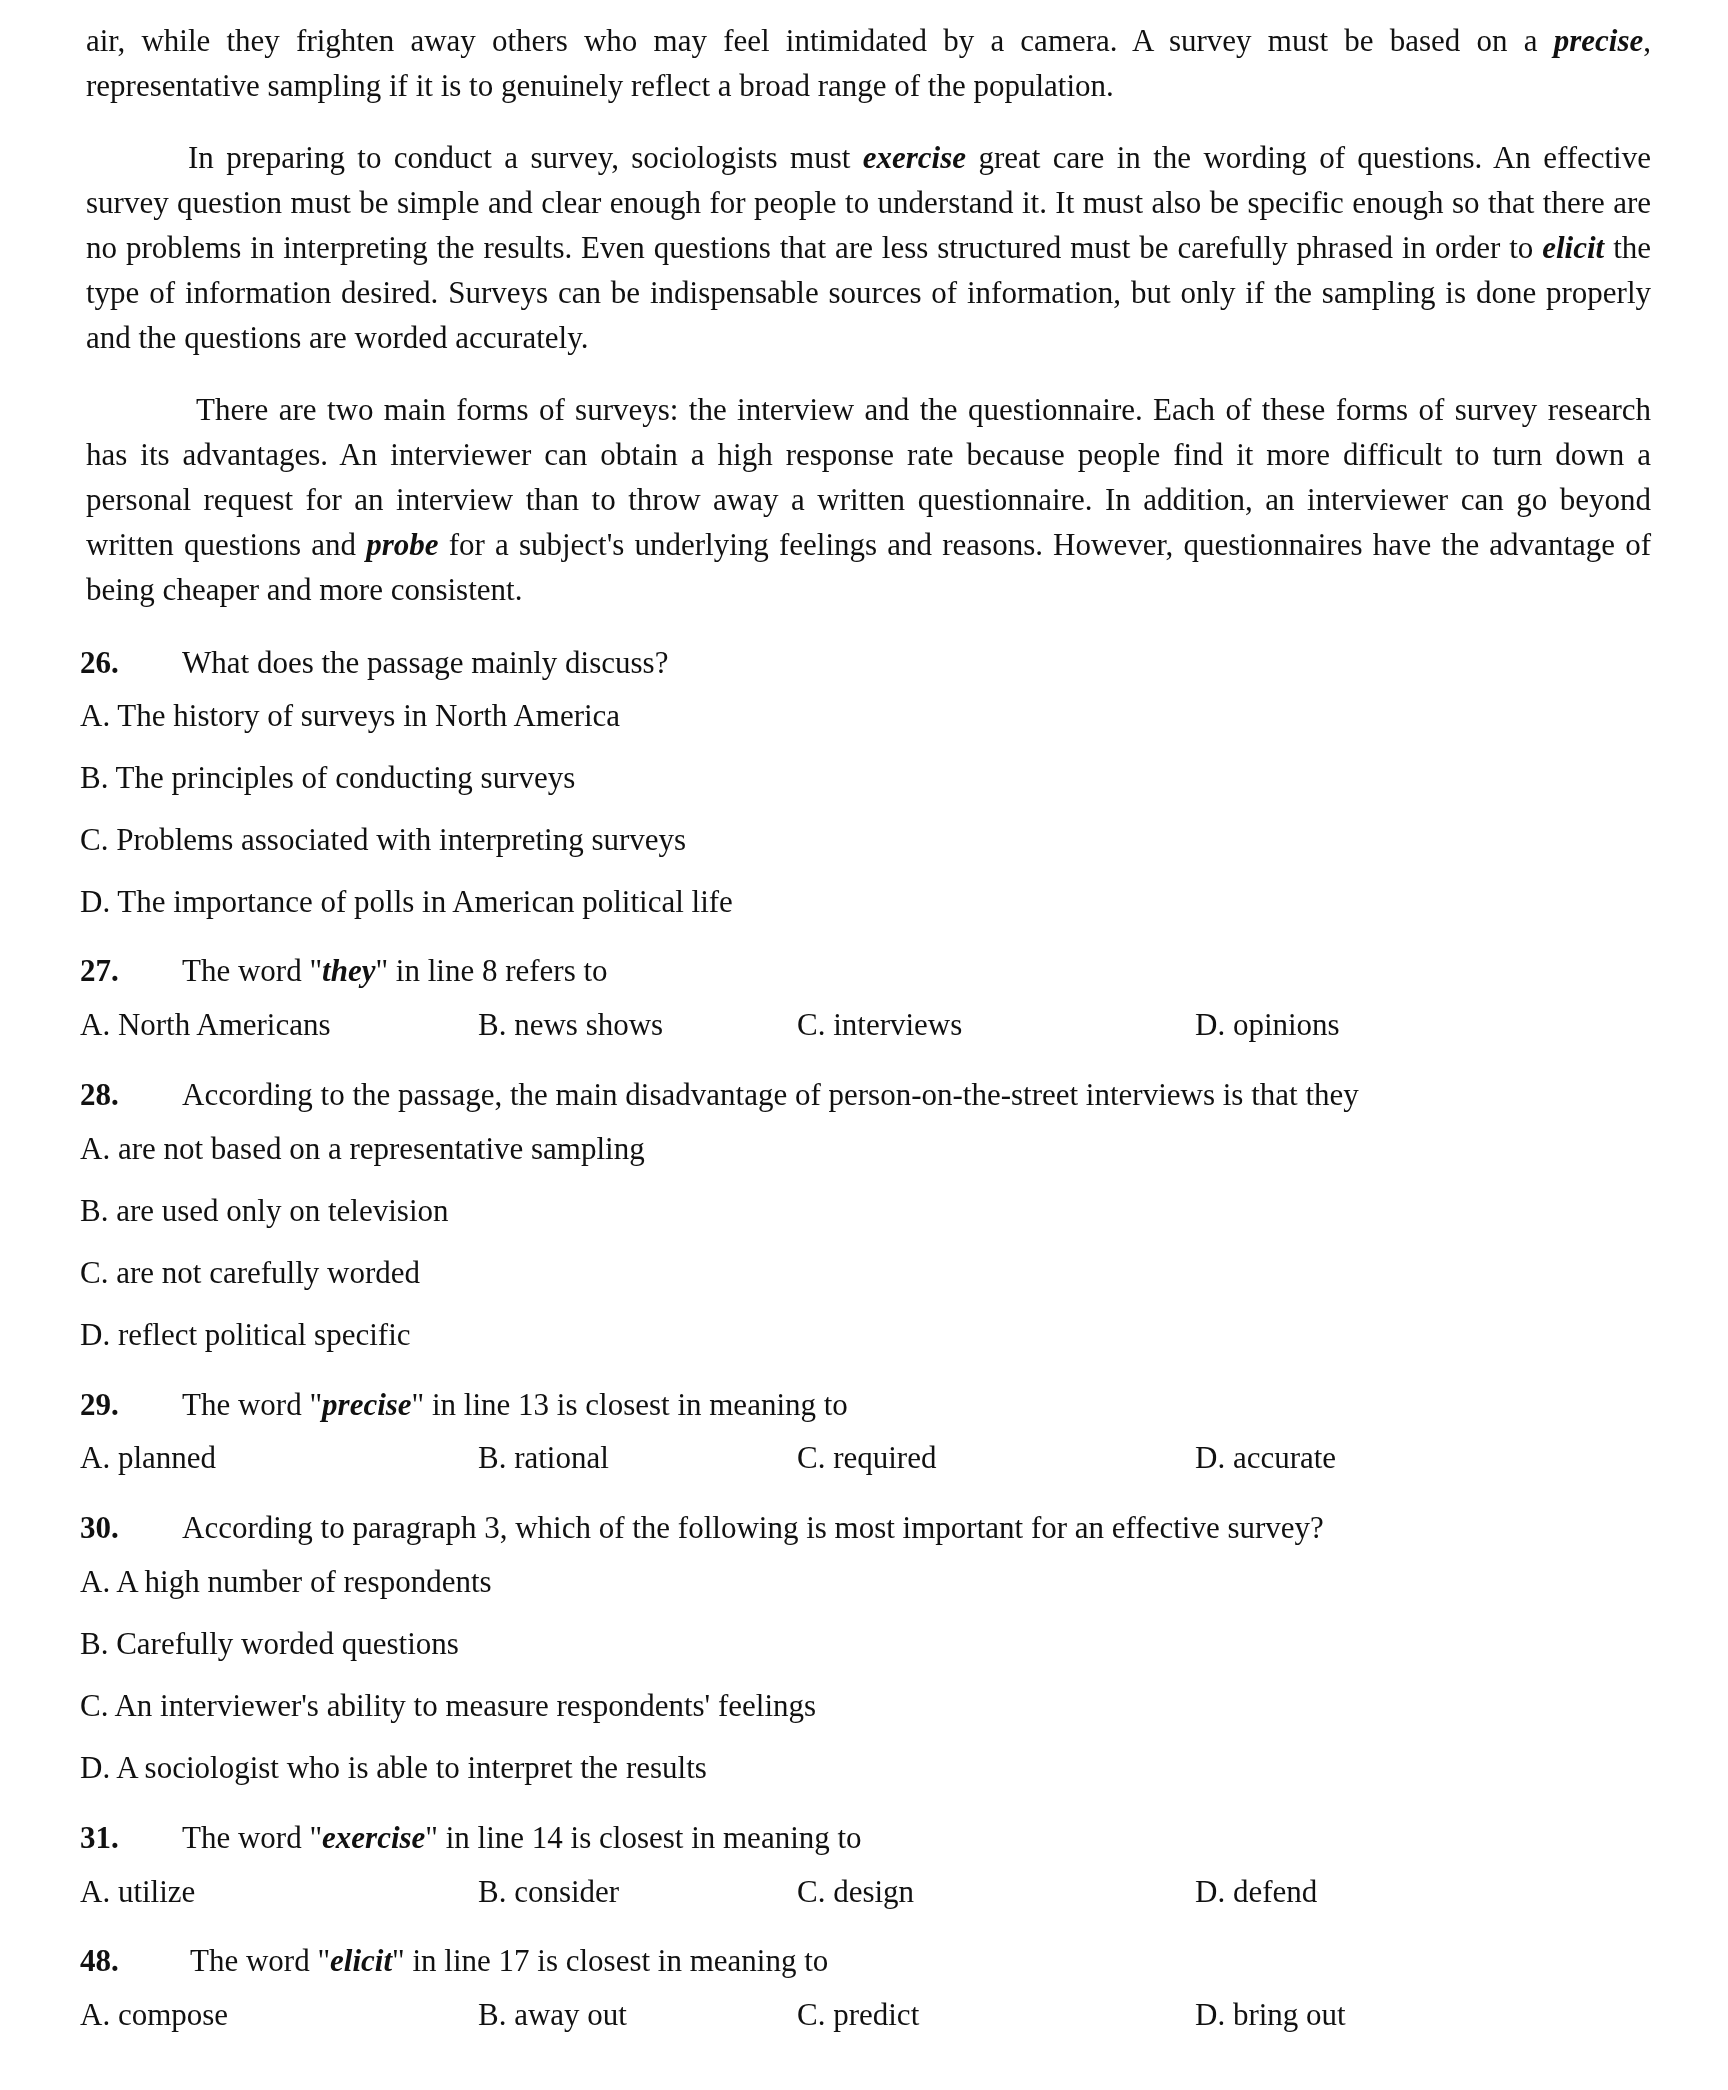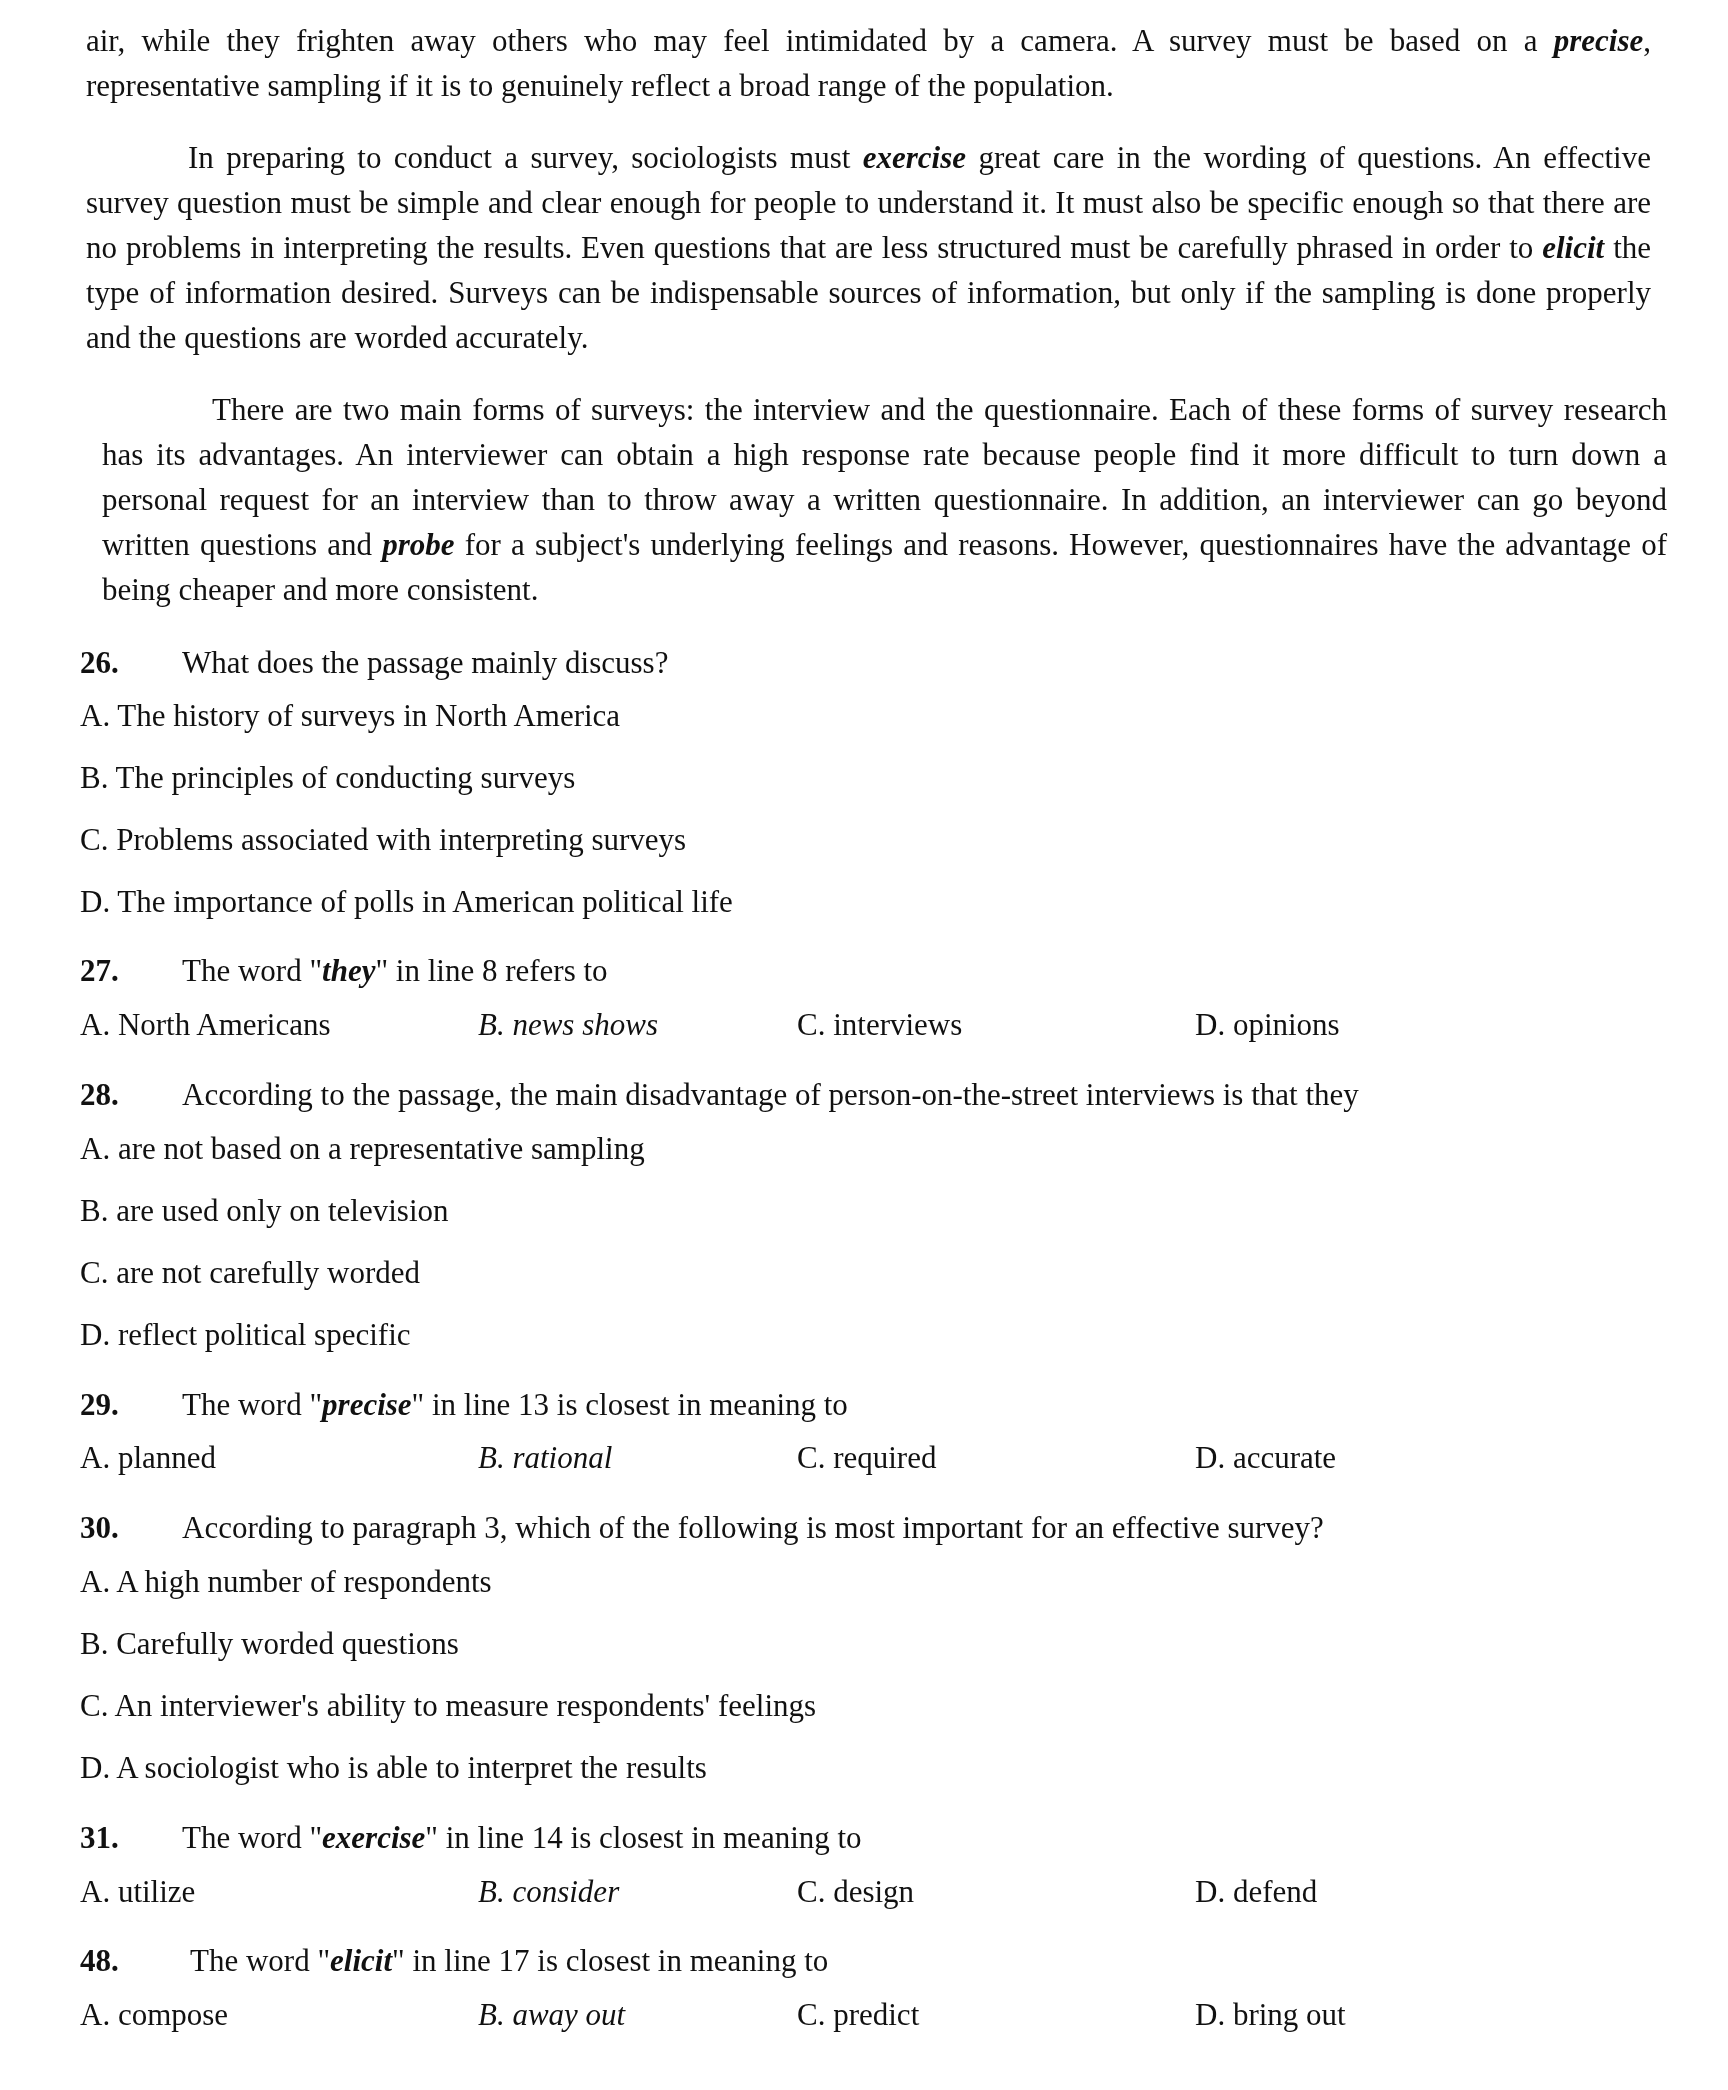--- a/index.html
+++ b/index.html
@@ -20,41 +20,41 @@
   .para {
     font-size: 31px;
     line-height: 45px;
     text-align: justify;
     margin: 6px;
   }
   .para.indent { text-indent: 102px; }
   .para em { font-style: italic; font-weight: bold; }
   .p1 { position: absolute; top: 12px; left: 0; width: 1565px; }
   .p2 { position: absolute; top: 129px; left: 0; width: 1565px; }
-  .p3 { position: absolute; top: 381px; left: 16px; width: 1565px; }
+  .p3 { position: absolute; top: 381px; left: 0; width: 1565px; }
   .p3.indent { text-indent: 110px; }
 
   .q {
     position: absolute;
     left: 0;
     font-size: 31px;
     line-height: 41px;
     white-space: nowrap;
     margin-top: 8px;
   }
   .q .num { display: inline-block; width: 102px; font-weight: bold; }
   .q .stem em { font-weight: bold; }
   .opt {
     position: absolute;
     font-size: 31px;
     line-height: 41px;
     white-space: nowrap;
   }
   .c0 { left: 0; }
-  .c1 { left: 398px; font-style: italic; }
+  .c1 { left: 398px; }
   .c2 { left: 717px; text-align: right; }
   .c3 { left: 1115px; }
 </style>
 </head>
 <body>
 
 <div class="page">
 
   <p class="para p1"><span>air, while they frighten away others who may feel intimidated by a camera. A survey must be based on a </span><em>precise</em><span>, representative sampling if it is to genuinely reflect a broad range of the population.</span></p>
 

